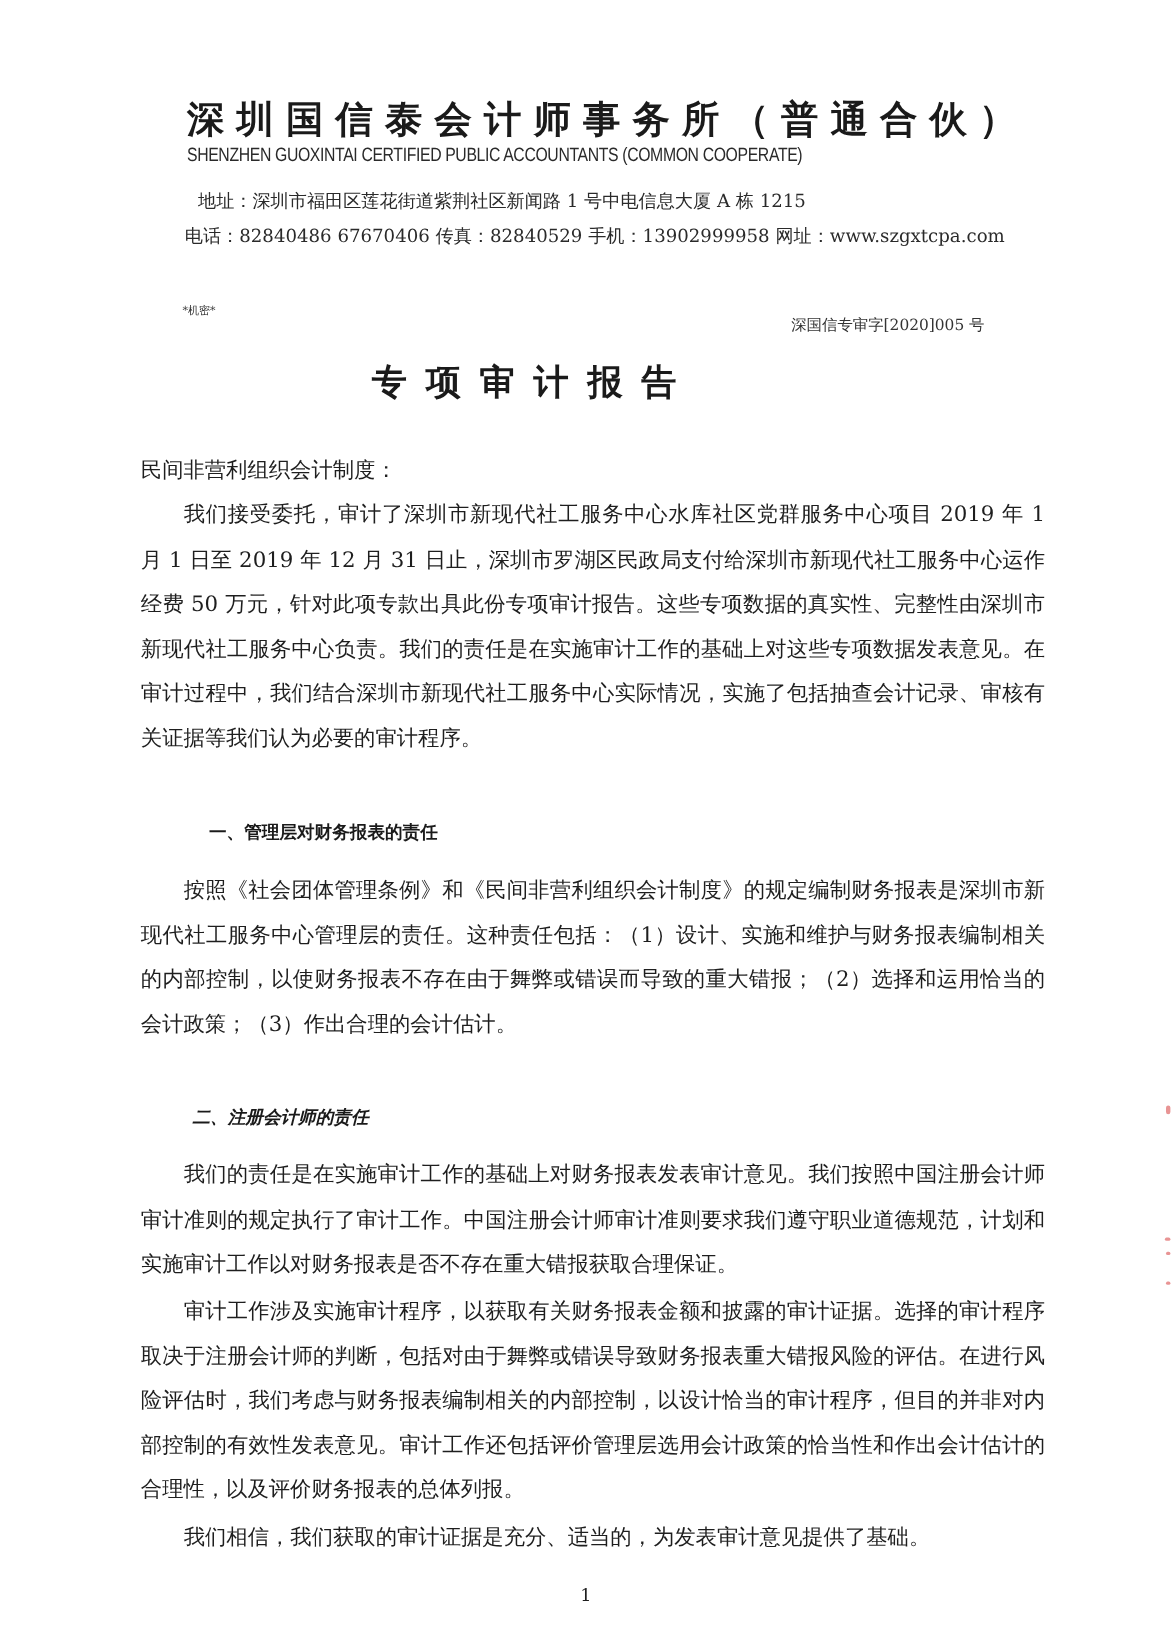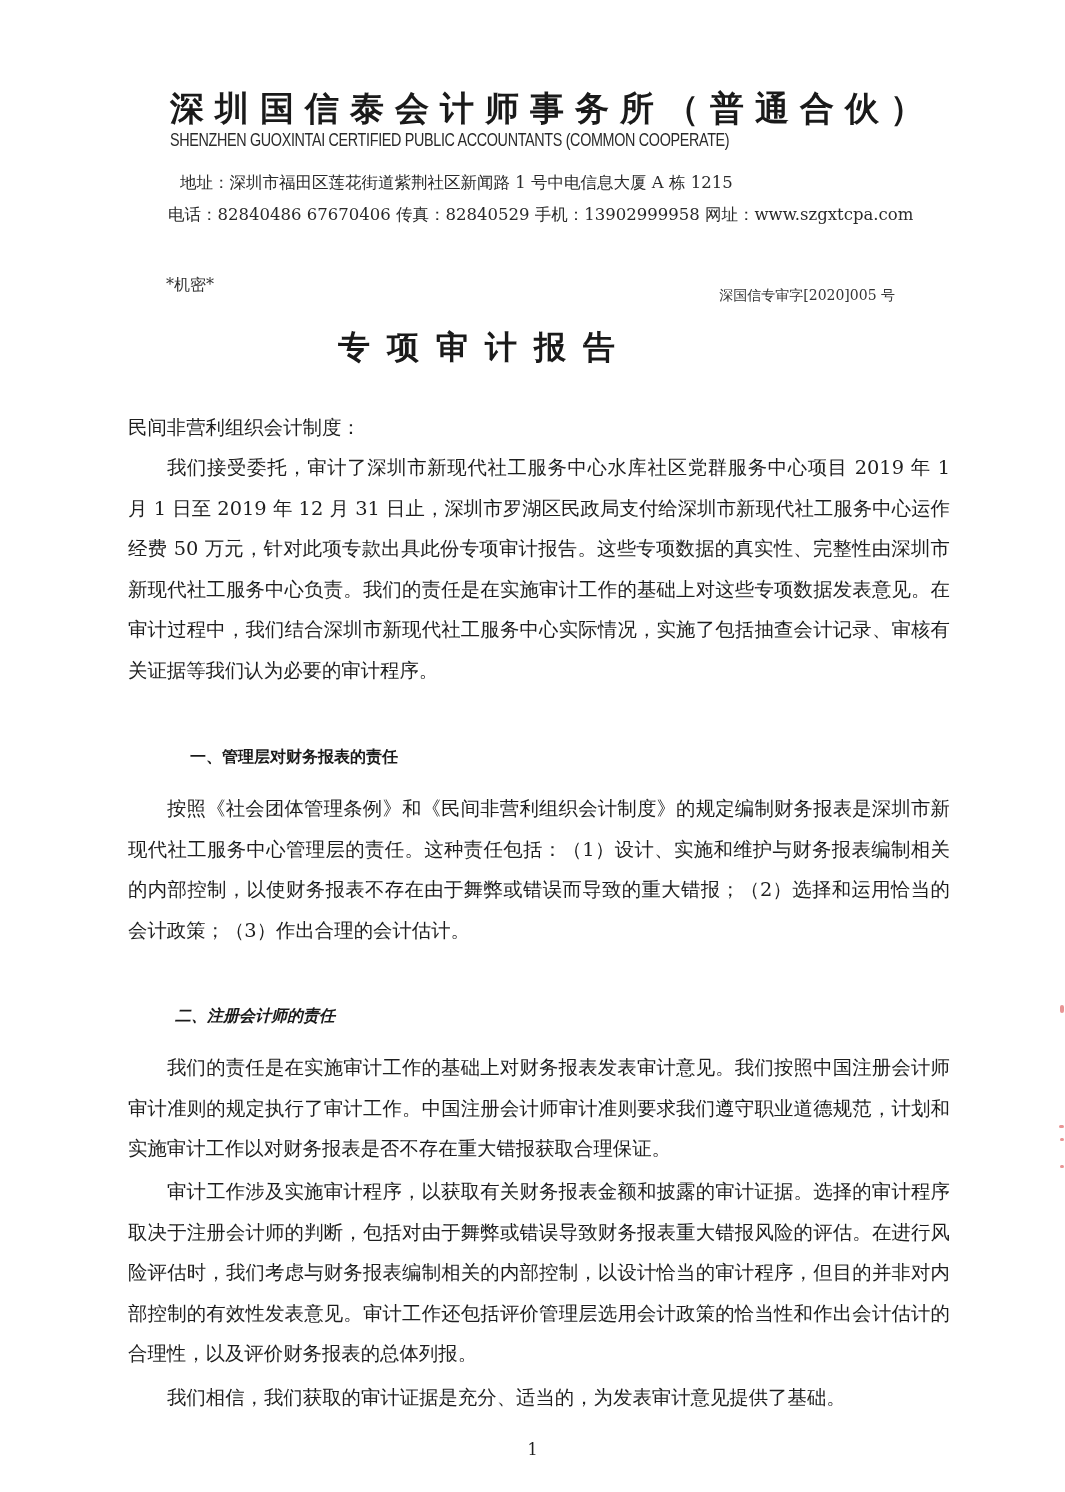--- a/index.html
+++ b/index.html
@@ -5,21 +5,21 @@
   html, body { margin: 0; padding: 0; }
   body {
     width: 1065px; height: 1492px; background: #ffffff; position: relative; overflow: hidden;
     font-family: "DejaVu Serif", "Liberation Serif", serif; color: #1e1e1e;
   }
   .abs { position: absolute; white-space: nowrap; }
   .firm-cn { left: 170px; top: 86px; font-size: 34px; letter-spacing: 11px; font-weight: bold; color: #1a1a1a; }
   .firm-en { left: 170px; top: 130px; font-size: 17.5px; letter-spacing: -0.4px; font-family: "Liberation Sans Narrow", "Liberation Sans", sans-serif; transform: scaleX(0.82); transform-origin: left; color: #2a2a2a; }
   .addr { left: 180px; top: 172px; font-size: 16.5px; color: #2a2a2a; }
   .tel { left: 168px; top: 204px; font-size: 16.5px; color: #2a2a2a; }
-  .conf { left: 166px; top: 275px; font-size: 16px; color: #333; }
+  .conf { left: 166px; top: 275px; font-size: 10px; color: #333; }
   .docno { right: 170px; top: 271px; font-size: 14px; color: #333; margin-top: 16px; }
   .title { left: 0; width: 970px; text-align: center; top: 326px; font-size: 32px; letter-spacing: 17px; font-weight: bold; color: #1a1a1a; }
   .para { position: absolute; left: 128px; width: 822px; line-height: 40.5px; font-size: 19.4px; text-align: justify; text-align-last: left; }
   .indent { text-indent: 39px; }
   .heading { position: absolute; font-size: 16px; font-weight: bold; color: #1a1a1a; }
   .pageno { left: 0; width: 1065px; text-align: center; top: 1440px; font-size: 16px; }
   .redmark { position: absolute; background: #e07070; border-radius: 2px; opacity: 0.75; }
 </style>
 </head>
 <body>

